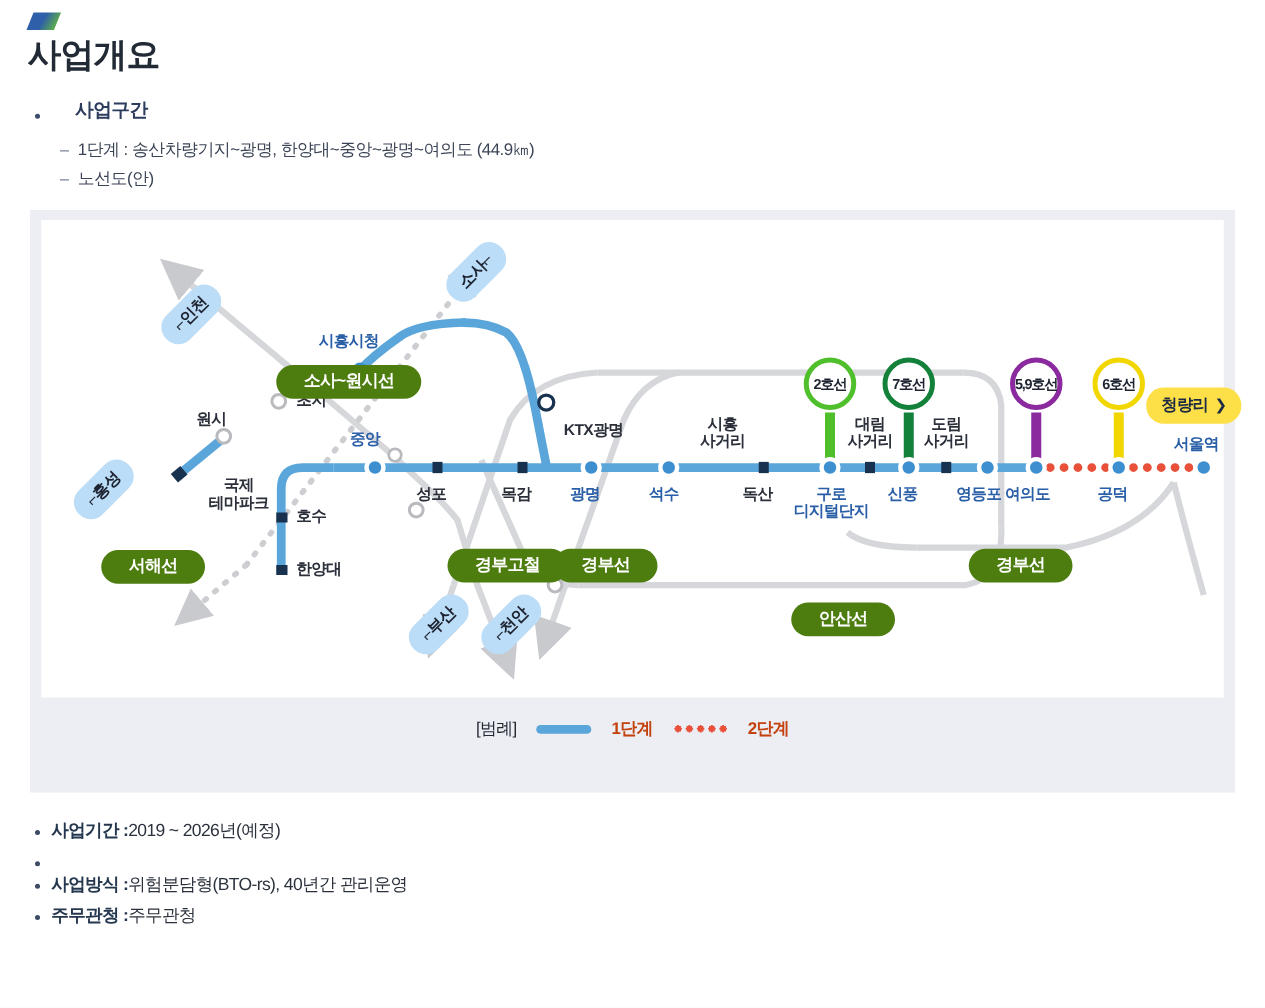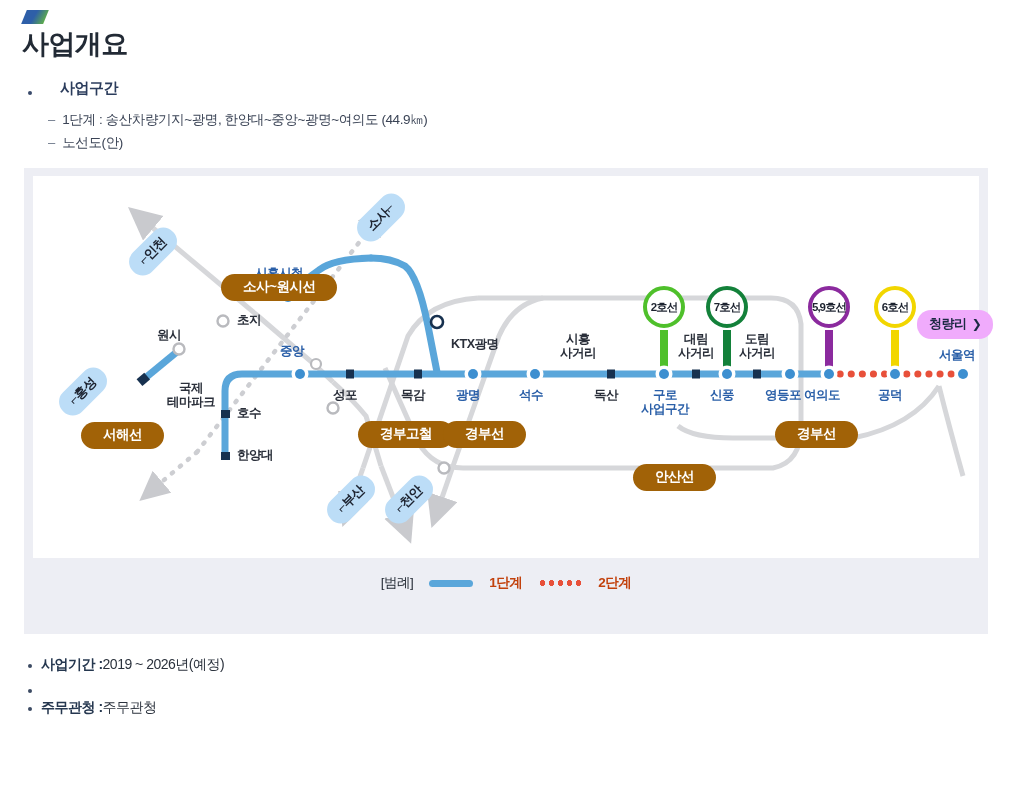--- a/index.html
+++ b/index.html
@@ -56,31 +56,31 @@
 
   
   .m-label {
     position: absolute; white-space: nowrap; letter-spacing: -0.5px;
     line-height: 1.12;
   }
   .st-name { font-size: 12.5px; color: #2a2f3a; font-weight: bold; text-align: center; }
   .st-name.hl { color: #2a5fa8; }
 
   .pill-dark {
-    position: absolute; background: #a16207; color: #ffffff;
+    position: absolute; background: #4d7c0f; color: #ffffff;
     font-size: 13.5px; font-weight: bold; border-radius: 14px;
-    padding: 4px 22px 5px; letter-spacing: -0.5px; white-space: nowrap;
+    padding: 4px 22px 5px; letter-spacing: -0.5px; white-space: nowrap; margin-top: 18px;
   }
   .pill-lightblue {
     position: absolute; background: #bcddf7; color: #1d2330;
     font-size: 13px; font-weight: bold; border-radius: 13px;
     padding: 4px 12px 5px; letter-spacing: -0.5px; white-space: nowrap;
   }
   .pill-cheong {
-    position: absolute; background: #f0abfc; color: #1c2a44;
+    position: absolute; background: #fde047; color: #1c2a44;
     font-size: 13px; font-weight: bold; border-radius: 14px;
     padding: 5px 12px 6px; letter-spacing: -0.5px; white-space: nowrap;
   }
   .line-badge {
     position: absolute; width: 42px; height: 42px; border-radius: 50%;
     background: #ffffff; display: flex; align-items: center; justify-content: center;
     font-size: 11.5px; font-weight: bold; color: #1d2330; letter-spacing: -1px;
   }
   .line-badge.b2 { border: 4px solid #4fc02b; }
   .line-badge.b7 { border: 4px solid #13813a; }
@@ -234,21 +234,21 @@
       </svg>
 
       <div class="m-label st-name hl" style="left:247px; top:168px;">중앙</div>
       <div class="m-label st-name" style="left:300px; top:212px;">성포</div>
       <div class="m-label st-name" style="left:368px; top:212px;">목감</div>
       <div class="m-label st-name hl" style="left:423px; top:212px;">광명</div>
       <div class="m-label st-name hl" style="left:486px; top:212px;">석수</div>
       <div class="m-label st-name" style="left:561px; top:212px;">독산</div>
       <div class="m-label st-name hl" style="left:588px; top:212px; width:88px; text-align:center;">
         <span style="white-space:pre-line;">구로
-사업구간</span>
+디지털단지</span>
       </div>
       <div class="m-label st-name" style="left:641px; top:156px; width:44px; text-align:center; white-space:pre-line;">대림
 사거리</div>
       <div class="m-label st-name hl" style="left:677px; top:212px;">신풍</div>
       <div class="m-label st-name" style="left:702px; top:156px; width:44px; text-align:center; white-space:pre-line;">도림
 사거리</div>
       <div class="m-label st-name hl" style="left:732px; top:212px;">영등포</div>
       <div class="m-label st-name hl" style="left:771px; top:212px;">여의도</div>
       <div class="m-label st-name hl" style="left:845px; top:212px;">공덕</div>
       <div class="m-label st-name hl" style="left:906px; top:172px;">서울역</div>
@@ -313,18 +313,23 @@
       <span class="f-dot"></span>
       <span class="f-key">사업기간 :</span>
       <span class="f-val"> 2019 ~ 2026년(예정)</span>
     </div>
     <div class="f-row">
       <span class="f-dot"></span>
       <span class="f-key"></span>
     </div>
     <div class="f-row">
       <span class="f-dot"></span>
+      <span class="f-key">사업방식 :</span>
+      <span class="f-val"> 위험분담형(BTO-rs), 40년간 관리운영</span>
+    </div>
+    <div class="f-row">
+      <span class="f-dot"></span>
       <span class="f-key">주무관청 :</span>
       <span class="f-val"> 주무관청</span>
     </div>
   </div>
 
 </div>
 
 </body></html>

